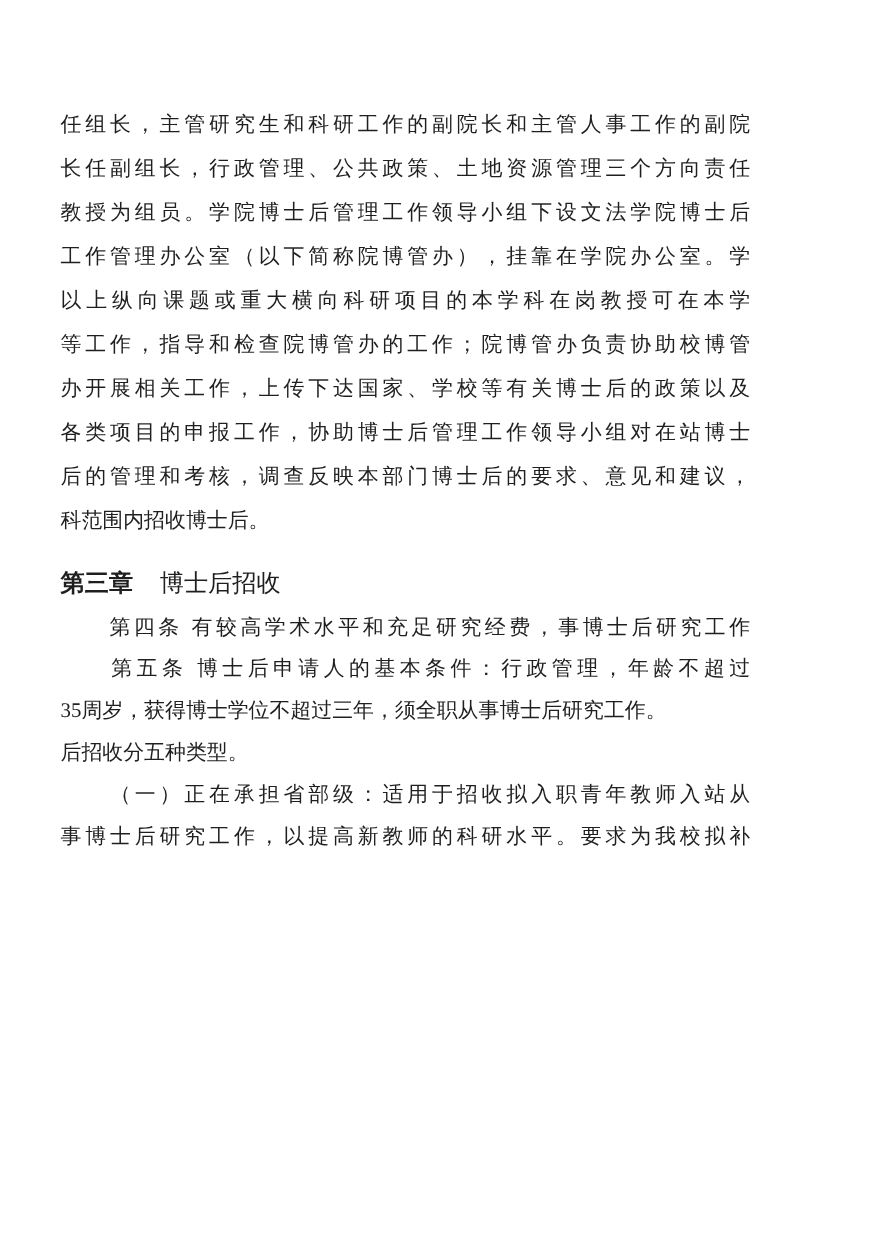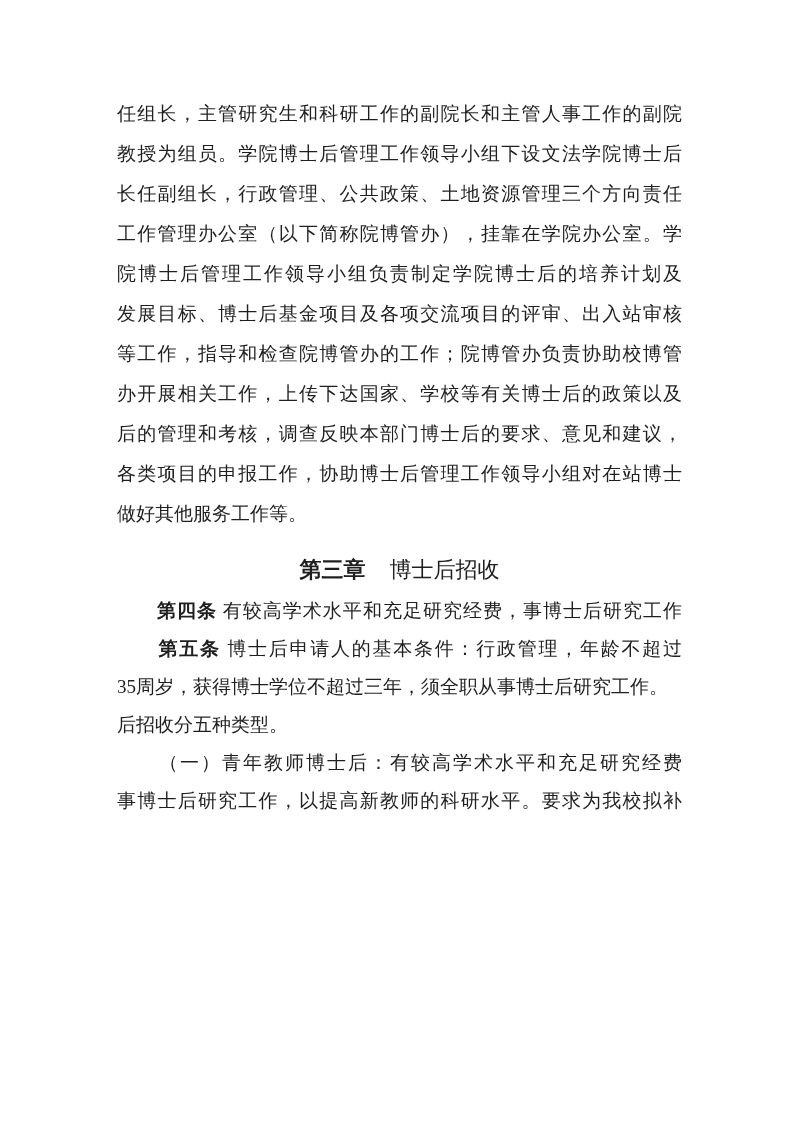--- a/index.html
+++ b/index.html
@@ -8,79 +8,78 @@
     height: 1131px;
     background: #ffffff;
     font-family: "Liberation Serif", "DejaVu Serif", serif;
     color: #1f1f1f;
     overflow: hidden;
   }
   .page {
     box-sizing: border-box;
     width: 799px;
     height: 1131px;
-    padding: 94px 117px 0 117px;
+    padding: 94px 117px 0 55px;
     background: #ffffff;
   }
   .para { font-size: 19px; }
   .line {
     line-height: 40px;
     text-align: justify;
     text-align-last: justify;
     text-justify: inter-character;
   }
   .tight .line { line-height: 38px; }
   .line.last {
     text-align-last: left;
   }
-  .line b { font-weight: bold; }
+  .line b { font-weight: normal; }
   .heading {
     margin: 18px 0 4px 0;
     line-height: 36px;
     font-size: 22px;
-    text-align: center;
+    text-align: left;
     font-weight: normal;
   }
   .heading .chapter { font-weight: bold; }
   .heading .title { margin-left: 1.1em; }
 </style>
 </head>
 <body>
 
 <div class="page">
 
   <div class="para">
       <div class="line"><span>任组长，主管研究生和科研工作的副院长和主管人事工作的副院</span></div>
+      <div class="line"><span>长任副组长，行政管理、公共政策、土地资源管理三个方向责任</span></div>
       <div class="line"><span>教授为组员。学院博士后管理工作领导小组下设文法学院博士后</span></div>
-      <div class="line"><span>长任副组长，行政管理、公共政策、土地资源管理三个方向责任</span></div>
       <div class="line"><span>工作管理办公室（以下简称院博管办），挂靠在学院办公室。学</span></div>
-      <div class="line"><span>院博士后管理工作领导小组负责制定学院博士后的培养计划及</span></div>
-      <div class="line"><span>发展目标、博士后基金项目及各项交流项目的评审、出入站审核</span></div>
+      <div class="line"><span>以上纵向课题或重大横向科研项目的本学科在岗教授可在本学</span></div>
       <div class="line"><span>等工作，指导和检查院博管办的工作；院博管办负责协助校博管</span></div>
       <div class="line"><span>办开展相关工作，上传下达国家、学校等有关博士后的政策以及</span></div>
+      <div class="line"><span>各类项目的申报工作，协助博士后管理工作领导小组对在站博士</span></div>
       <div class="line"><span>后的管理和考核，调查反映本部门博士后的要求、意见和建议，</span></div>
-      <div class="line"><span>各类项目的申报工作，协助博士后管理工作领导小组对在站博士</span></div>
-      <div class="line last"><span>做好其他服务工作等。</span></div>
+      <div class="line last"><span>科范围内招收博士后。</span></div>
     </div>
 
   <h2 class="heading">
     <span class="chapter">第三章</span><span class="title">博士后招收</span>
   </h2>
 
   <div class="para tight">
       <div class="line"><span>　　</span><b>第四条</b><span> 有较高学术水平和充足研究经费，事博士后研究工作</span></div>
     </div>
 
   <div class="para tight">
       <div class="line"><span>　　</span><b>第五条</b><span> 博士后申请人的基本条件：行政管理，年龄不超过</span></div>
       <div class="line last"><span>35周岁，获得博士学位不超过三年，须全职从事博士后研究工作。</span></div>
     </div>
 
   <div class="para tight">
       <div class="line last"><span>后招收分五种类型。</span></div>
     </div>
 
   <div class="para tight">
-      <div class="line"><span>　　（一）青年教师博士后：有较高学术水平和充足研究经费</span></div>
+      <div class="line"><span>　　（一）正在承担省部级：适用于招收拟入职青年教师入站从</span></div>
       <div class="line"><span>事博士后研究工作，以提高新教师的科研水平。要求为我校拟补</span></div>
     </div>
 
 </div>
 
 </body></html>

